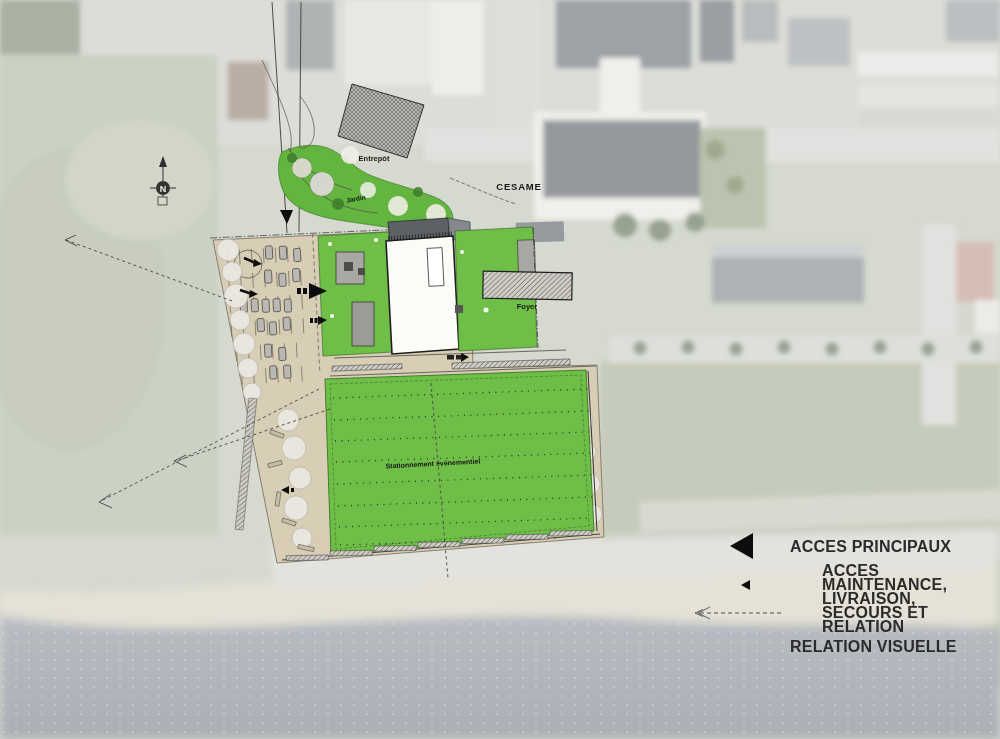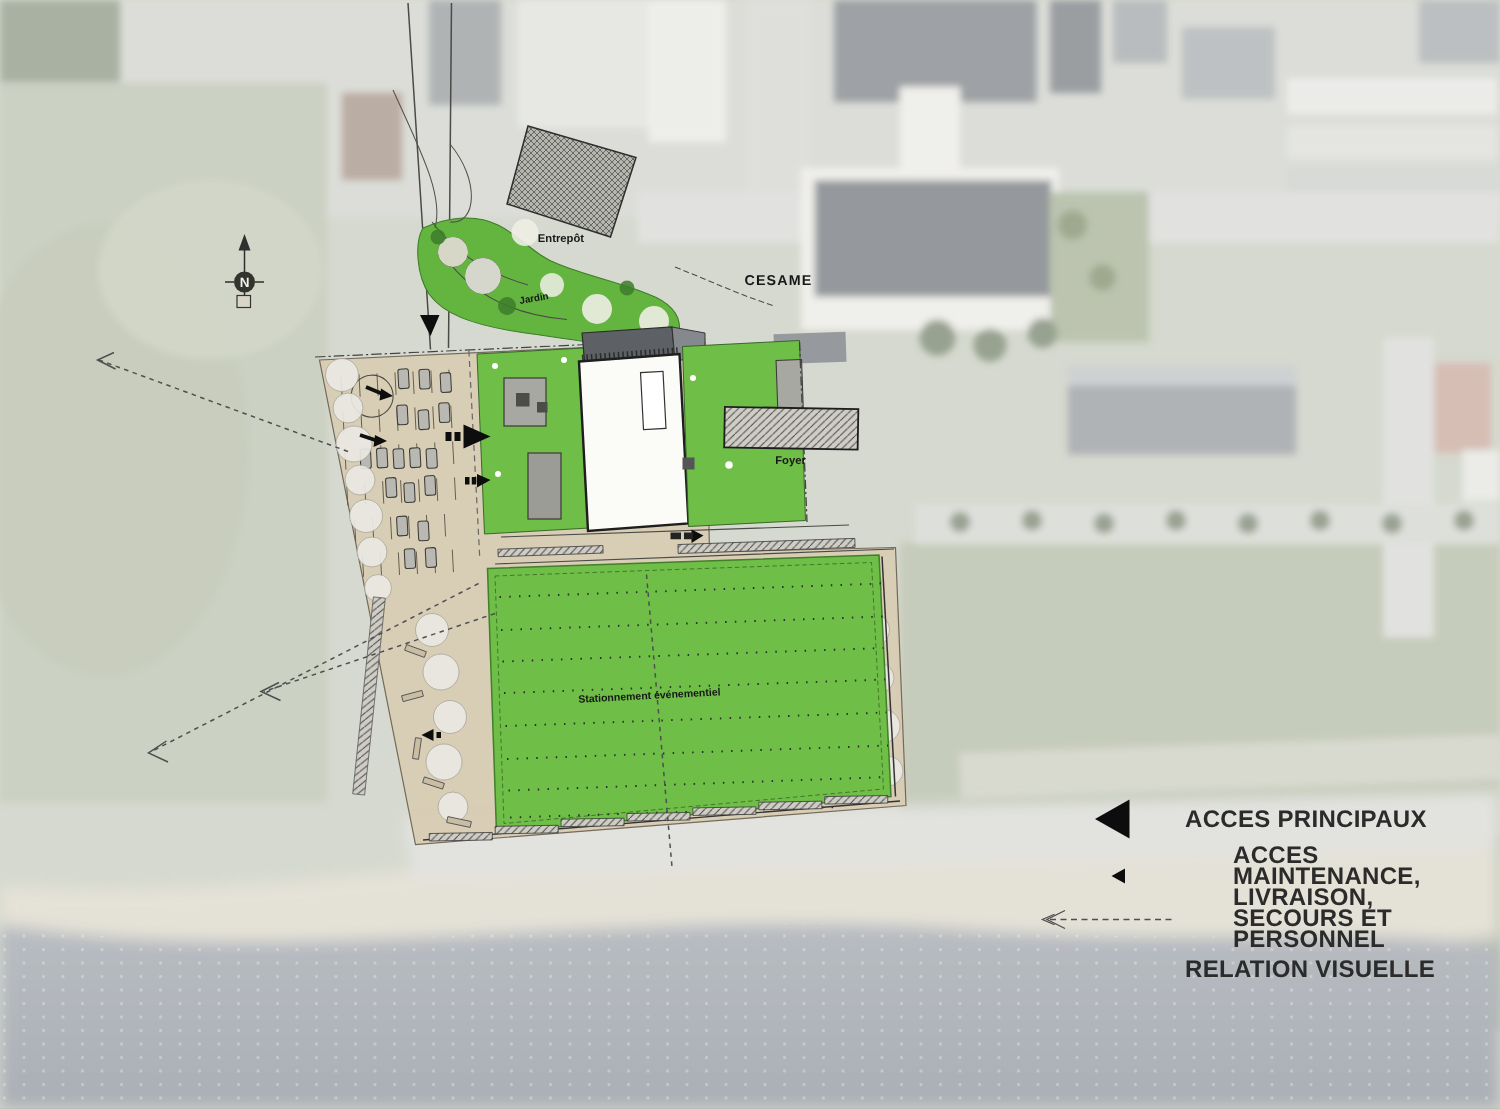--- a/index.html
+++ b/index.html
@@ -315,21 +315,21 @@
     </div>
     <div class="legend-row legend-label" style="left:790px;top:540px;">ACCES PRINCIPAUX</div>
 
     <div class="legend-row" style="left:740px;top:577px;">
       <svg width="11" height="12" viewBox="0 0 11 12">
           <polygon points="10,1 10,11 1,6" fill="#0d0d0d"></polygon>
         </svg>
     </div>
     <div class="legend-row legend-label" style="left:790px;top:564px;margin-left:32px;">
       <div>ACCES MAINTENANCE, LIVRAISON,</div>
-      <div>SECOURS ET PERSONNEL</div>
+      <div>SECOURS ET RELATION</div>
     </div>
 
     <div class="legend-row" style="left:692px;top:605px;">
       <svg width="95" height="16" viewBox="0 0 95 16">
         <path d="M8,8 H92" stroke="#4f4f4f" stroke-width="1" stroke-dasharray="4,3" fill="none"></path>
         <path d="M18,2 L6,8 L18,14" stroke="#4f4f4f" stroke-width="0.9" fill="none"></path>
         <path d="M11,4.5 L3,8 L11,11.5" stroke="#4f4f4f" stroke-width="0.9" fill="none"></path>
       </svg>
     </div>
     <div class="legend-row legend-label" style="left:790px;top:605px;margin-top:35px;">RELATION VISUELLE</div>

